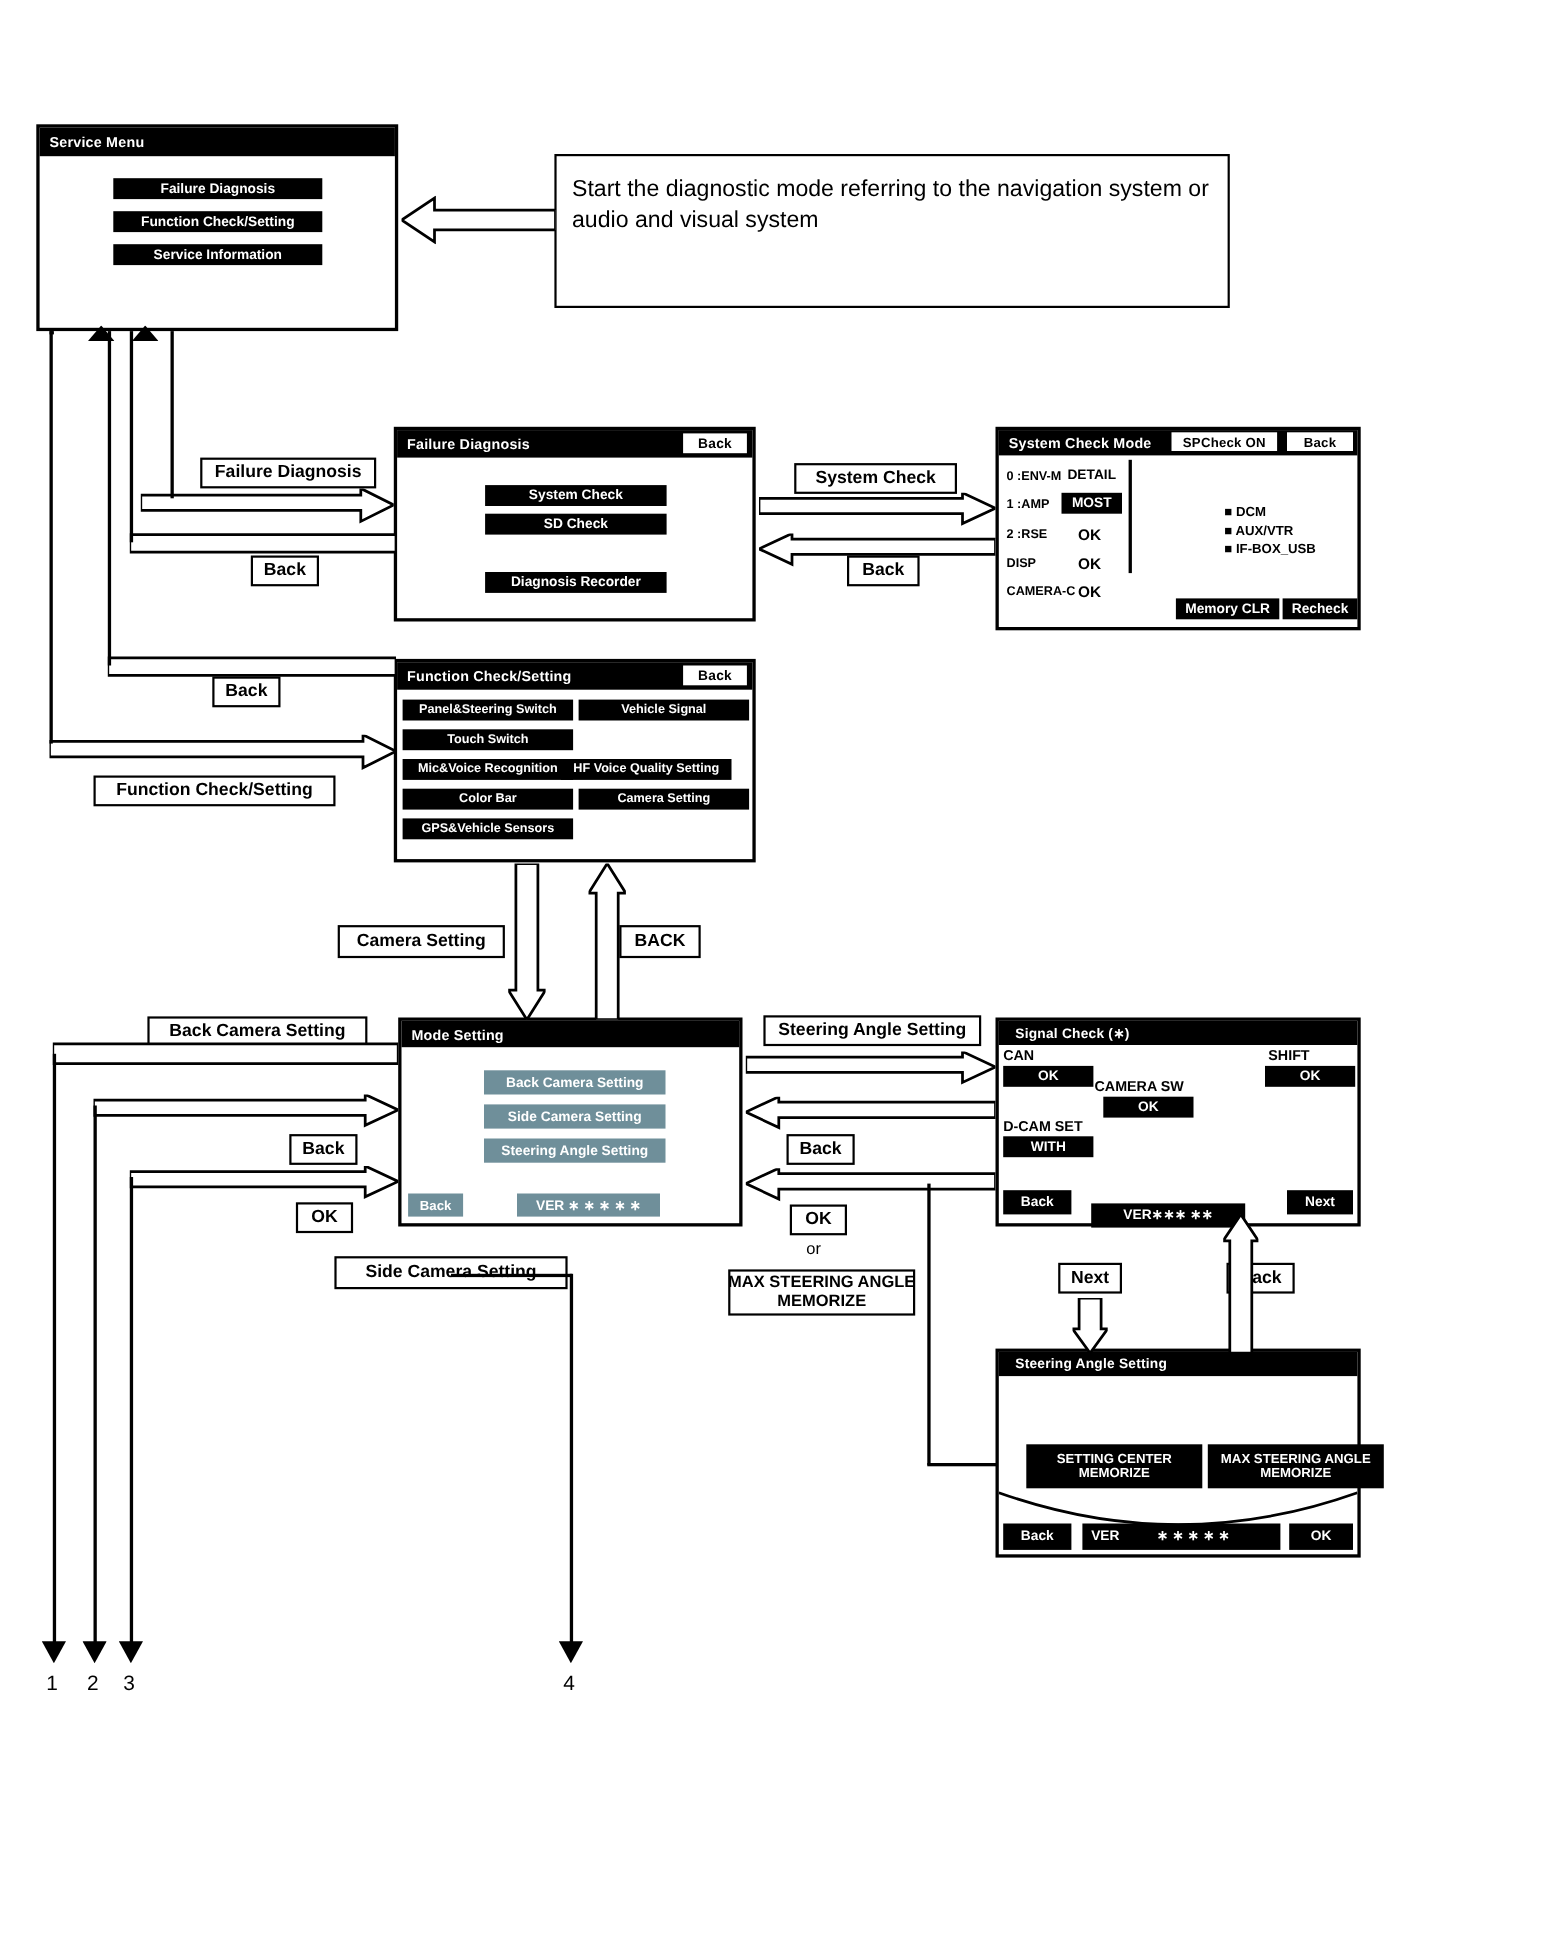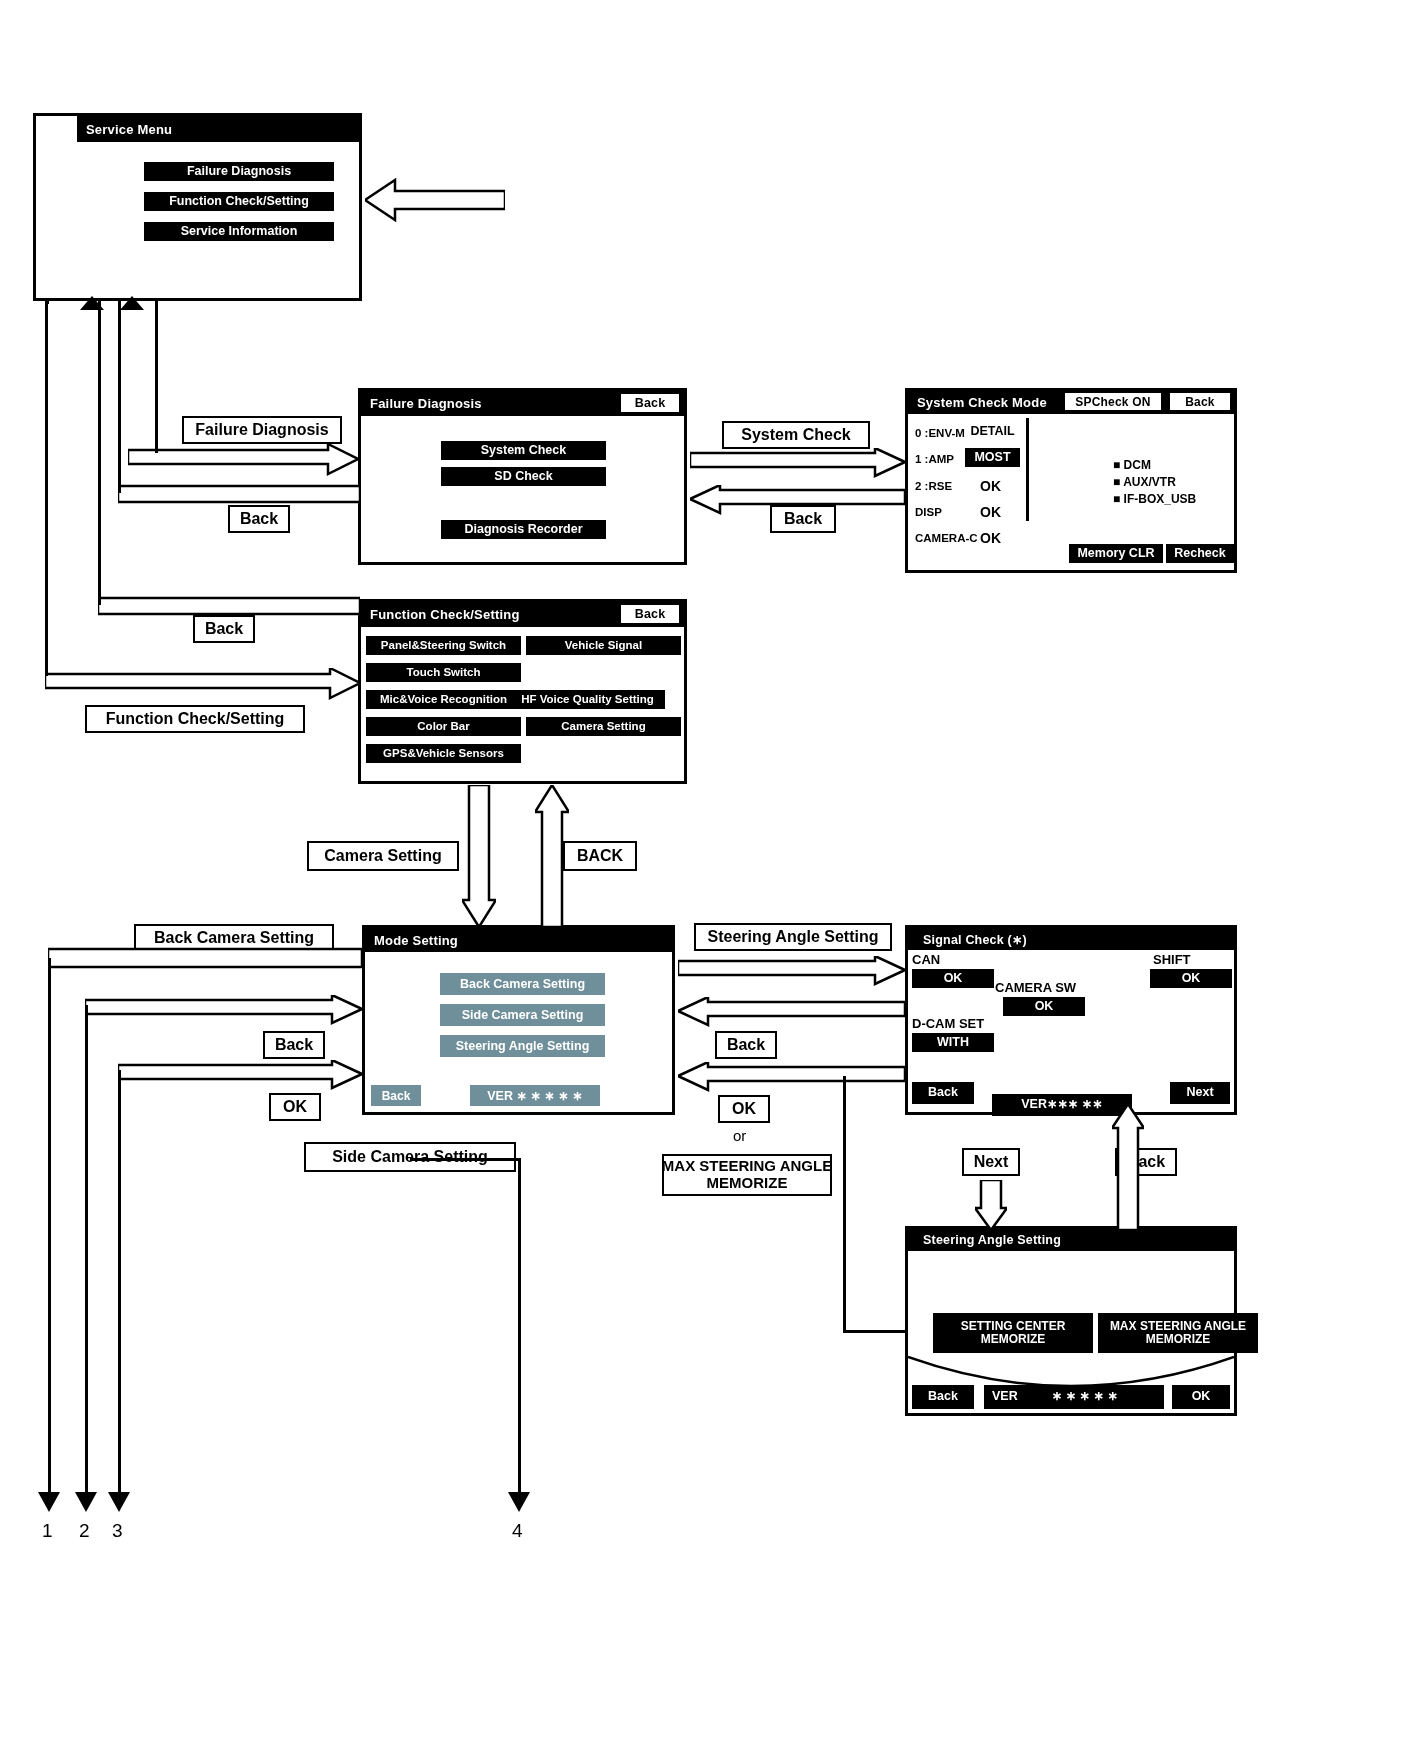--- a/index.html
+++ b/index.html
@@ -138,28 +138,31 @@
     font-weight: bold;
     font-size: 12px;
     white-space: nowrap;
   }
 </style>
 </head>
 <body>
 
 <div id="page">
 
+  <div class="note-box" style="left:504px; top:140px; width:614px; height:140px;">
+    <span>Start the diagnostic mode referring to the navigation system or audio and visual system</span>
+  </div>
 
   <div class="harrow" style="left:365px; top:178px; width:140px; height:44px;">
     <svg width="140" height="44" viewBox="0 0 140 44">
       <polygon points="0,22 30,2 30,13 140,13 140,31 30,31 30,42" fill="#ffffff" stroke="#000000" stroke-width="2.5"></polygon>
     </svg>
   </div>
 
-  <div class="screen" style="left:33px; top:113px; width:329px; height:188px;padding-left:41px;">
+  <div class="screen" style="left:33px; top:113px; width:329px; height:188px;">
     <div class="screen-title" style="height:26px;">
       <span>Service Menu</span>
     </div>
     <div class="screen-body" style="height:156px;">
       <div class="btn-black" style="left:67px; top:20px; width:190px; height:19px;">Failure Diagnosis</div>
       <div class="btn-black" style="left:67px; top:50px; width:190px; height:19px;">Function Check/Setting</div>
       <div class="btn-black" style="left:67px; top:80px; width:190px; height:19px;">Service Information</div>
     </div>
   </div>
 

